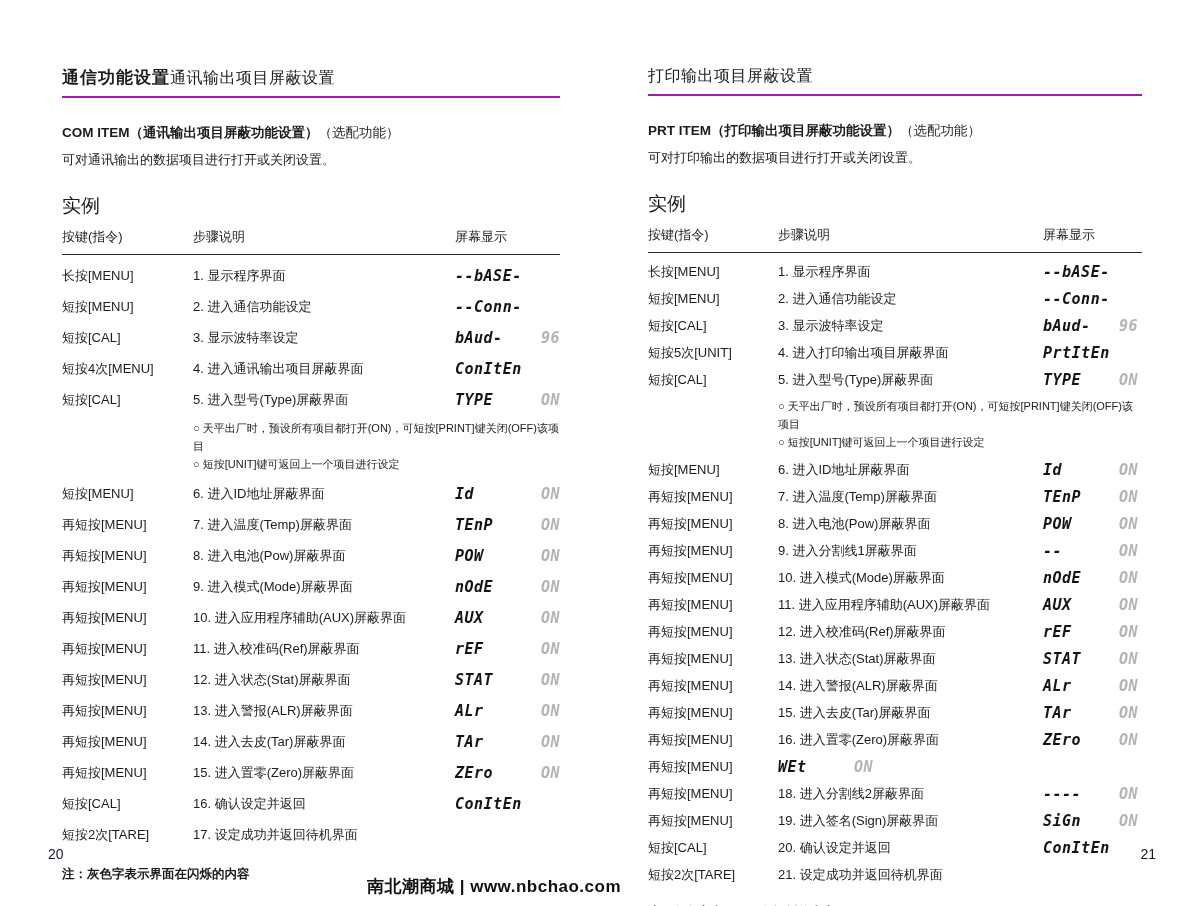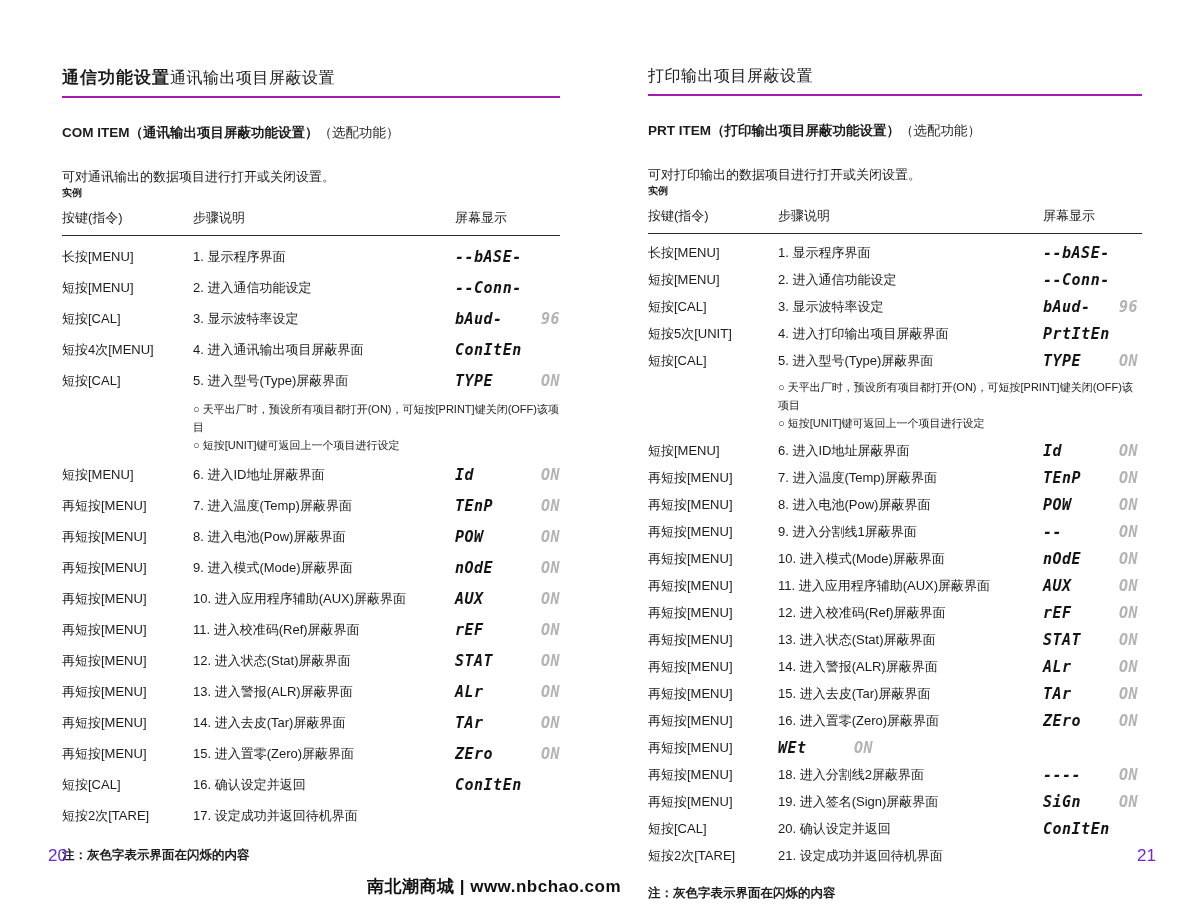--- a/index.html
+++ b/index.html
@@ -15,23 +15,23 @@
   .page-header {
     display:flex; justify-content:flex-start; align-items:flex-end;
     border-bottom:2px solid #a21caf; padding-bottom:7px;
   }
   .page-header .h-left  { font-size:17px; font-weight:bold; letter-spacing:1px; }
   .page-header .h-right { font-size:16px; font-weight:normal; letter-spacing:0.5px; }
 
   .doc-title { margin-top:26px; font-size:13.5px; line-height:1.3; }
   .doc-title .t-bold  { font-weight:bold; }
   .doc-title .t-light { font-weight:normal; color:#2a2a2a; }
-  .doc-subtitle { margin-top:26px; font-size:13px; }
-
-  .example-label { font-size:10px; font-weight:bold; }
+  .doc-subtitle { margin-top:9px; font-size:13px; }
+
+  .example-label { margin-top:24px; font-size:19px; font-weight:normal; }
 
   .col-headers {
     display:flex; margin-top:9px; padding-bottom:8px;
     border-bottom:1.5px solid #2a2a2a; font-size:13px;
   }
   .col-left  .c-key  { width:131px; }
   .col-left  .c-step { width:262px; }
   .col-left  .c-disp { width:105px; }
   .col-right .c-key  { width:130px; }
   .col-right .c-step { width:265px; }
@@ -60,21 +60,21 @@
   }
   .lcd.dim { color:#b3b3b3; }
 
   .note-block { padding:3px 0 6px 0; }
   .col-left  .note-block { padding-left:131px; }
   .col-right .note-block { padding-left:130px; }
   .note-line { font-size:11px; line-height:1.65; color:#222; }
 
   .footnote { margin-top:15px; font-size:12.5px; font-weight:bold; }
 
-  .page-number { position:absolute; font-size:17px; color:#6d28d9; }
+  .page-number { position:absolute; font-size:14px; color:#0f172a; }
   .page-number.pn-left  { left:48px;  top:846px; }
   .page-number.pn-right { right:44px; top:846px; }
 
   .site-footer {
     position:absolute; left:0; bottom:8px; width:988px;
     text-align:center; font-size:17px; font-weight:bold; color:#111;
     letter-spacing:0.5px;
   }
 </style>
 </head>

